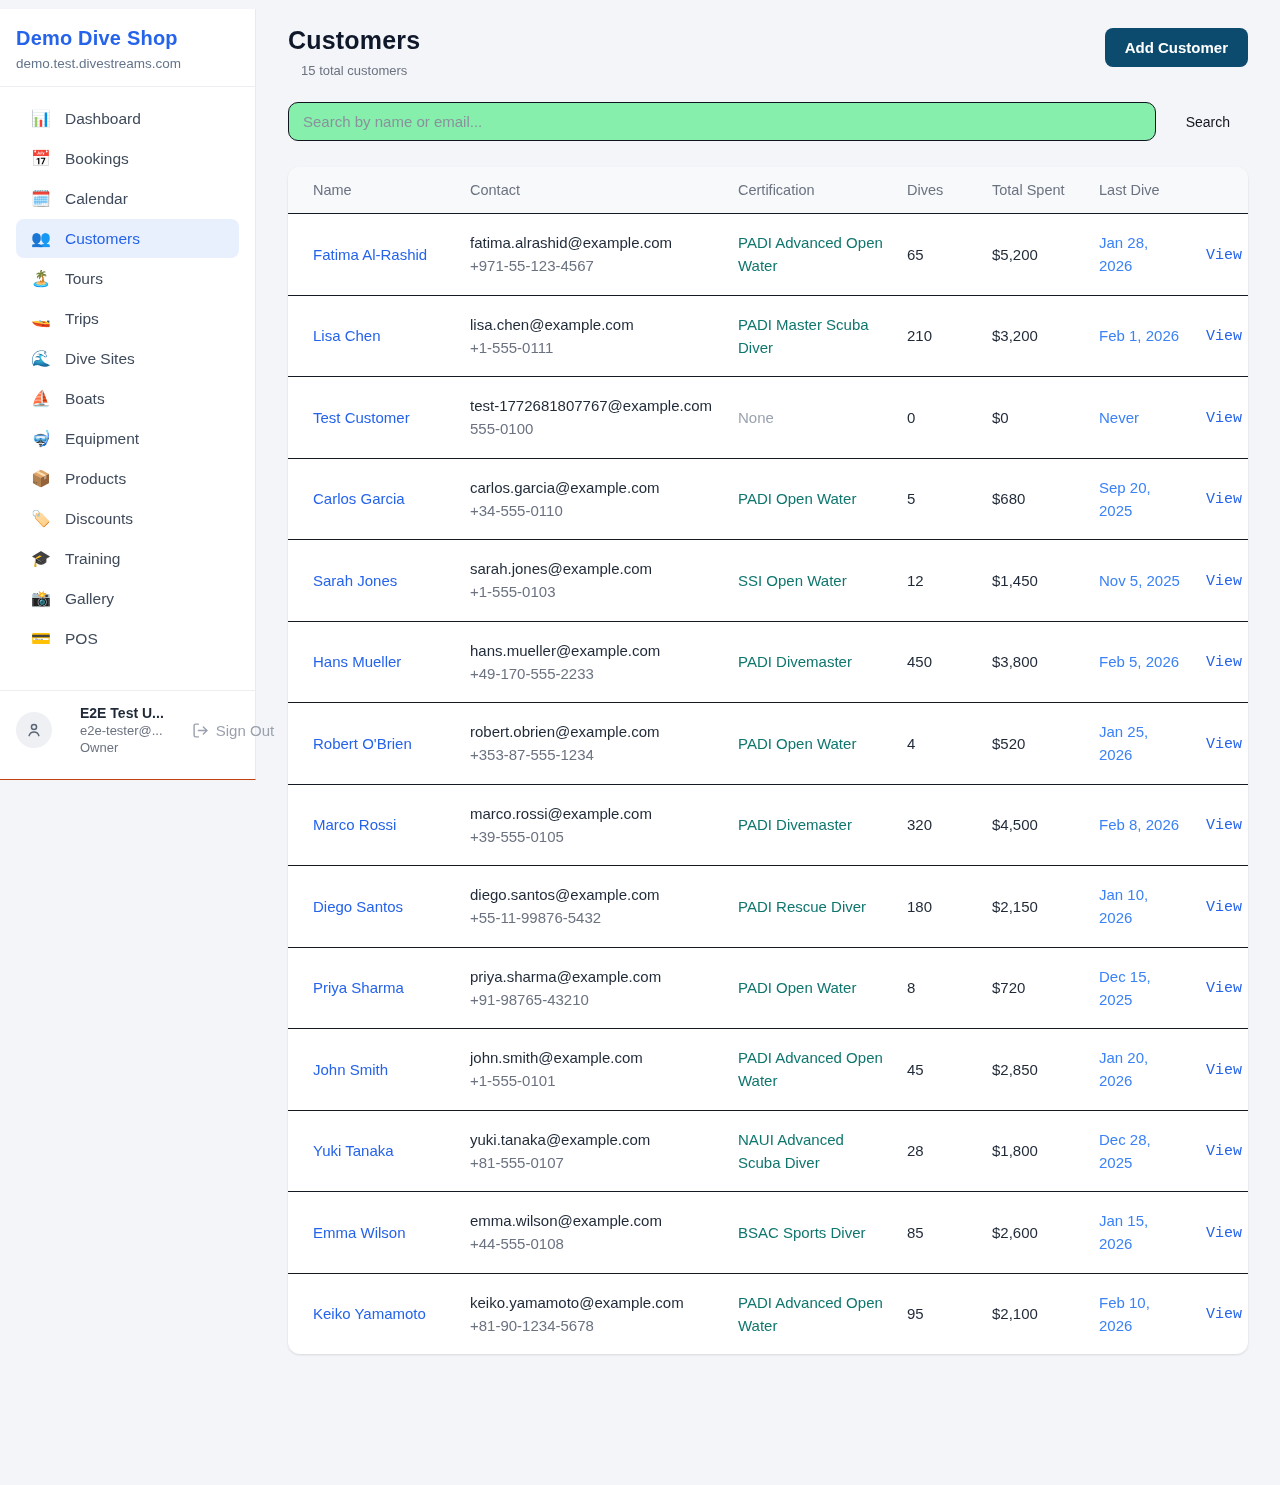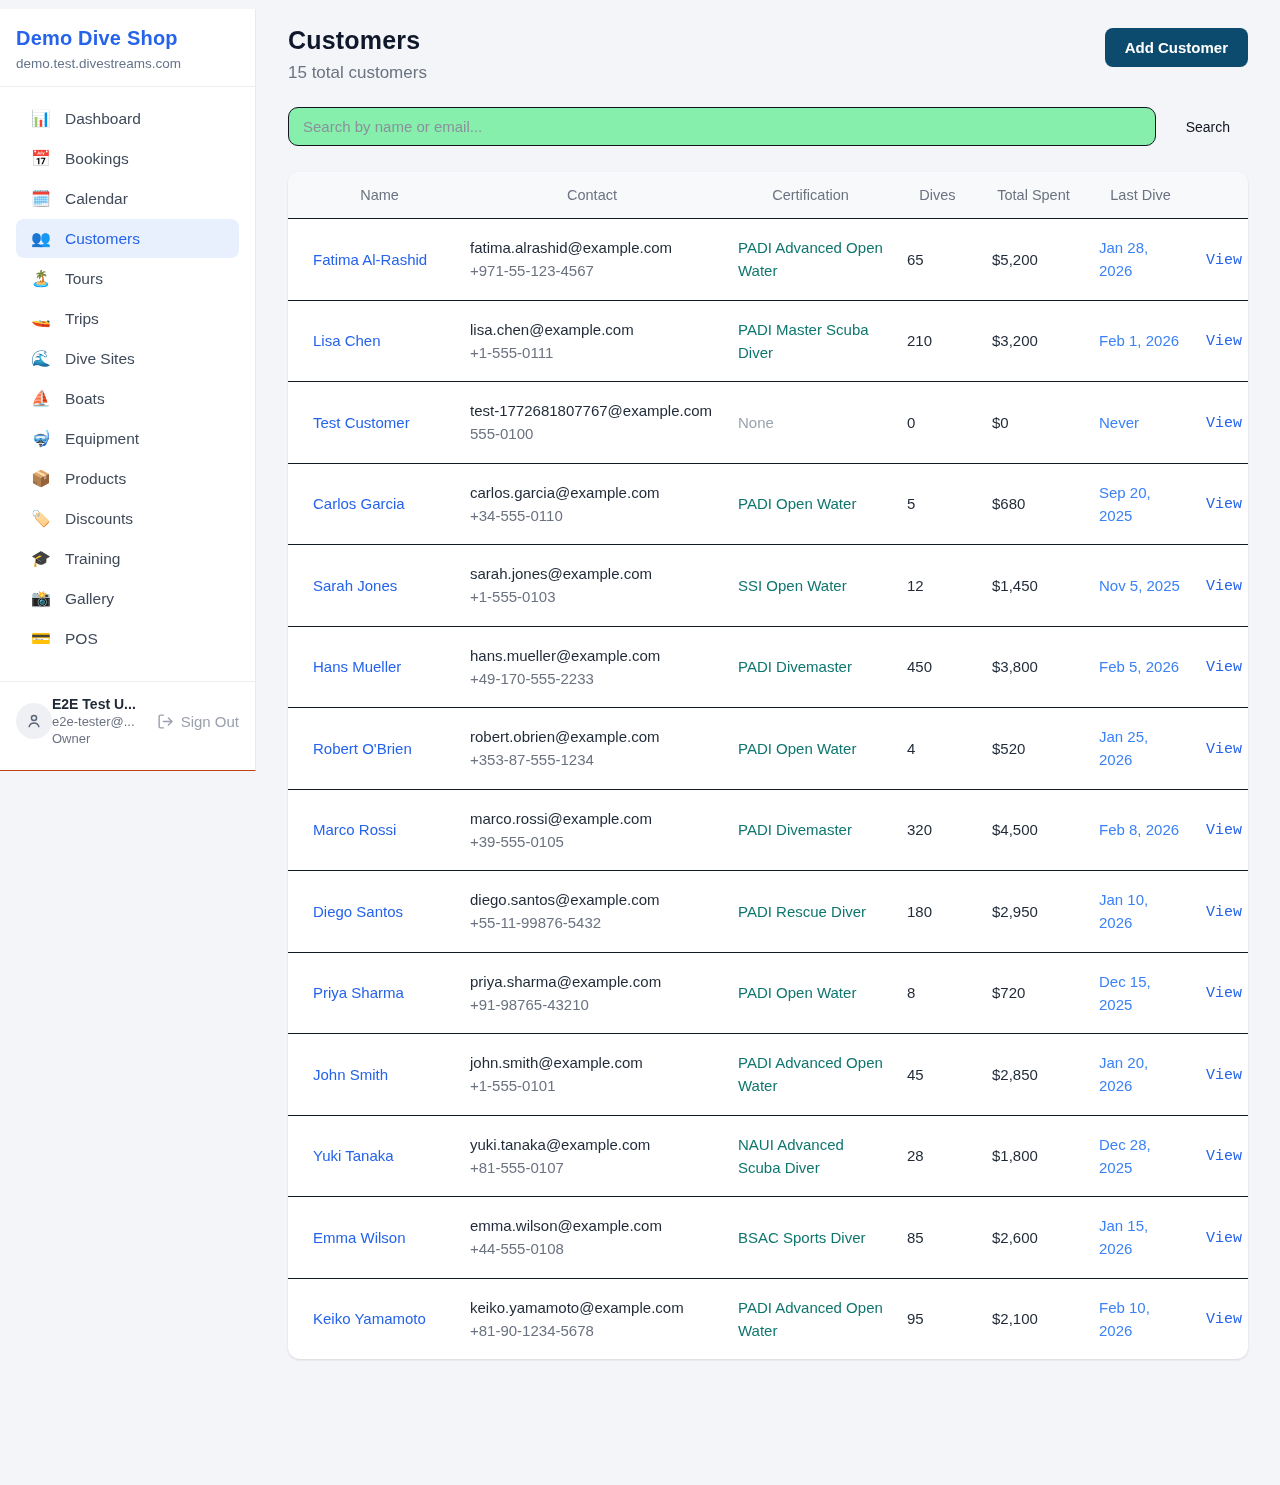--- a/index.html
+++ b/index.html
@@ -35,23 +35,23 @@
     font-size: 15.5px;
     color: #3f4a5a;
     cursor: pointer;
     margin-bottom: 1px;
   }
   .nav-item .icon { width: 22px; text-align: center; font-size: 16px; flex: 0 0 22px; }
   .nav-item.active { background: #e9f0fd; color: #2563eb; }
 
   .user-box {
     border-top: 1px solid #eceef2;
-    margin-top: 8px;
+    margin-top: 17px;
     padding: 14px 16px;
-    display: flex; align-items: center; gap: 0;
+    display: flex; align-items: center; gap: 28px;
   }
   .avatar {
     width: 36px; height: 36px; flex: 0 0 36px;
     border-radius: 50%;
     background: #eef0f4;
     display: flex; align-items: center; justify-content: center;
     color: #5b6676;
   }
   .user-meta { width: 96px; }
   .user-name { font-size: 14px; font-weight: 700; color: #1f2937; white-space: nowrap; }
@@ -59,21 +59,21 @@
   .signout {
     margin-left: auto;
     display: flex; align-items: center; gap: 7px;
     color: #9aa1ad; font-size: 15px; cursor: pointer; white-space: nowrap;
   }
 
   
   .main { margin-left: 256px; padding: 26px 32px 32px 32px; }
   .page-head { display: flex; align-items: flex-start; justify-content: space-between; }
   .page-title { font-size: 25px; font-weight: 800; color: #0f172a; letter-spacing: .2px; }
-  .page-subtitle { font-size: 17px; color: #6b7280; margin-top: 8px; }
+  .page-subtitle { font-size: 13px; color: #6b7280; margin-top: 8px; text-align: center; }
   .btn-primary {
     background: #0c4a6e; color: #fff;
     border: none; border-radius: 8px;
     font-family: inherit;
     font-size: 15px; font-weight: 600;
     padding: 11px 20px;
     cursor: pointer;
     margin-top: 2px;
   }
 
@@ -111,21 +111,21 @@
   col.c-name { width: 170px; }
   col.c-contact { width: 268px; }
   col.c-cert { width: 169px; }
   col.c-dives { width: 85px; }
   col.c-spent { width: 107px; }
   col.c-last { width: 107px; }
   col.c-view { width: 57px; }
 
   thead th {
     background: #f8f9fb;
-    text-align: center;
+    text-align: left;
     font-weight: 400;
     font-size: 14.5px;
     color: #6b7280;
     padding: 15px 12px;
     border-bottom: 1px solid #141a26;
     vertical-align: middle;
   }
   thead th:first-child, tbody td:first-child { padding-left: 25px; }
 
   tbody td {
@@ -370,21 +370,21 @@
           <td><a class="view-link">View</a></td>
         </tr>
         <tr>
           <td><a class="name-link">Diego Santos</a></td>
           <td>
               <span class="email">diego.santos@example.com</span>
               <span class="phone">+55-11-99876-5432</span>
             </td>
           <td class="cert">PADI Rescue Diver</td>
           <td class="dives">180</td>
-          <td class="spent">$2,950</td>
+          <td class="spent">$2,150</td>
           <td class="lastdive">Jan 10, 2026</td>
           <td><a class="view-link">View</a></td>
         </tr>
         <tr>
           <td><a class="name-link">Priya Sharma</a></td>
           <td>
               <span class="email">priya.sharma@example.com</span>
               <span class="phone">+91-98765-43210</span>
             </td>
           <td class="cert">PADI Open Water</td>

